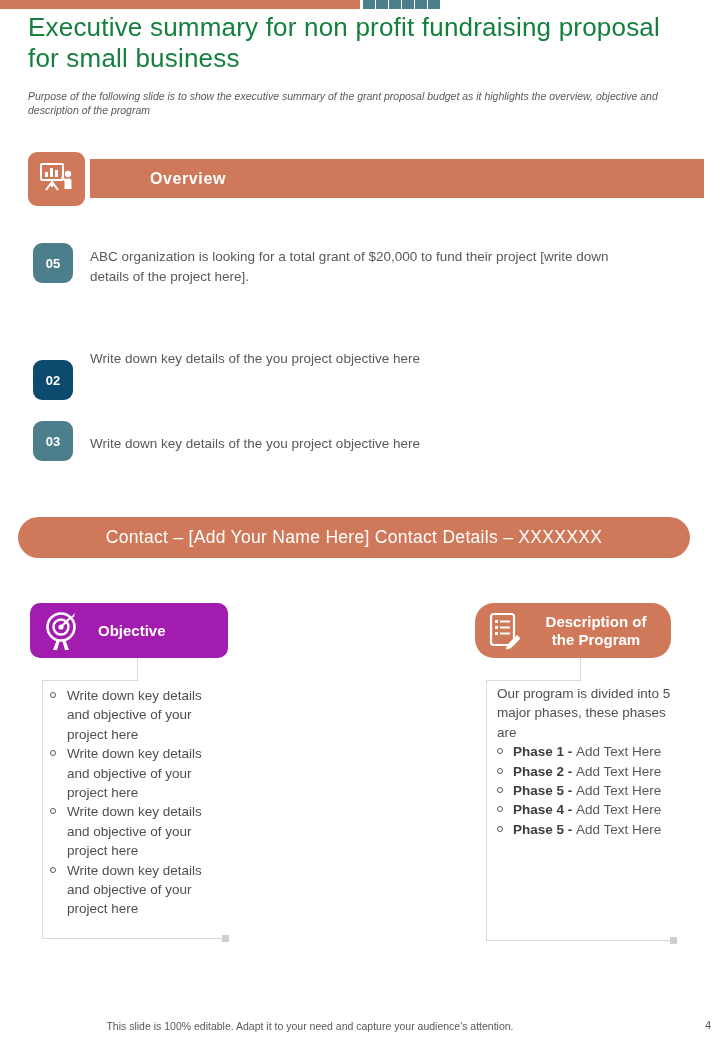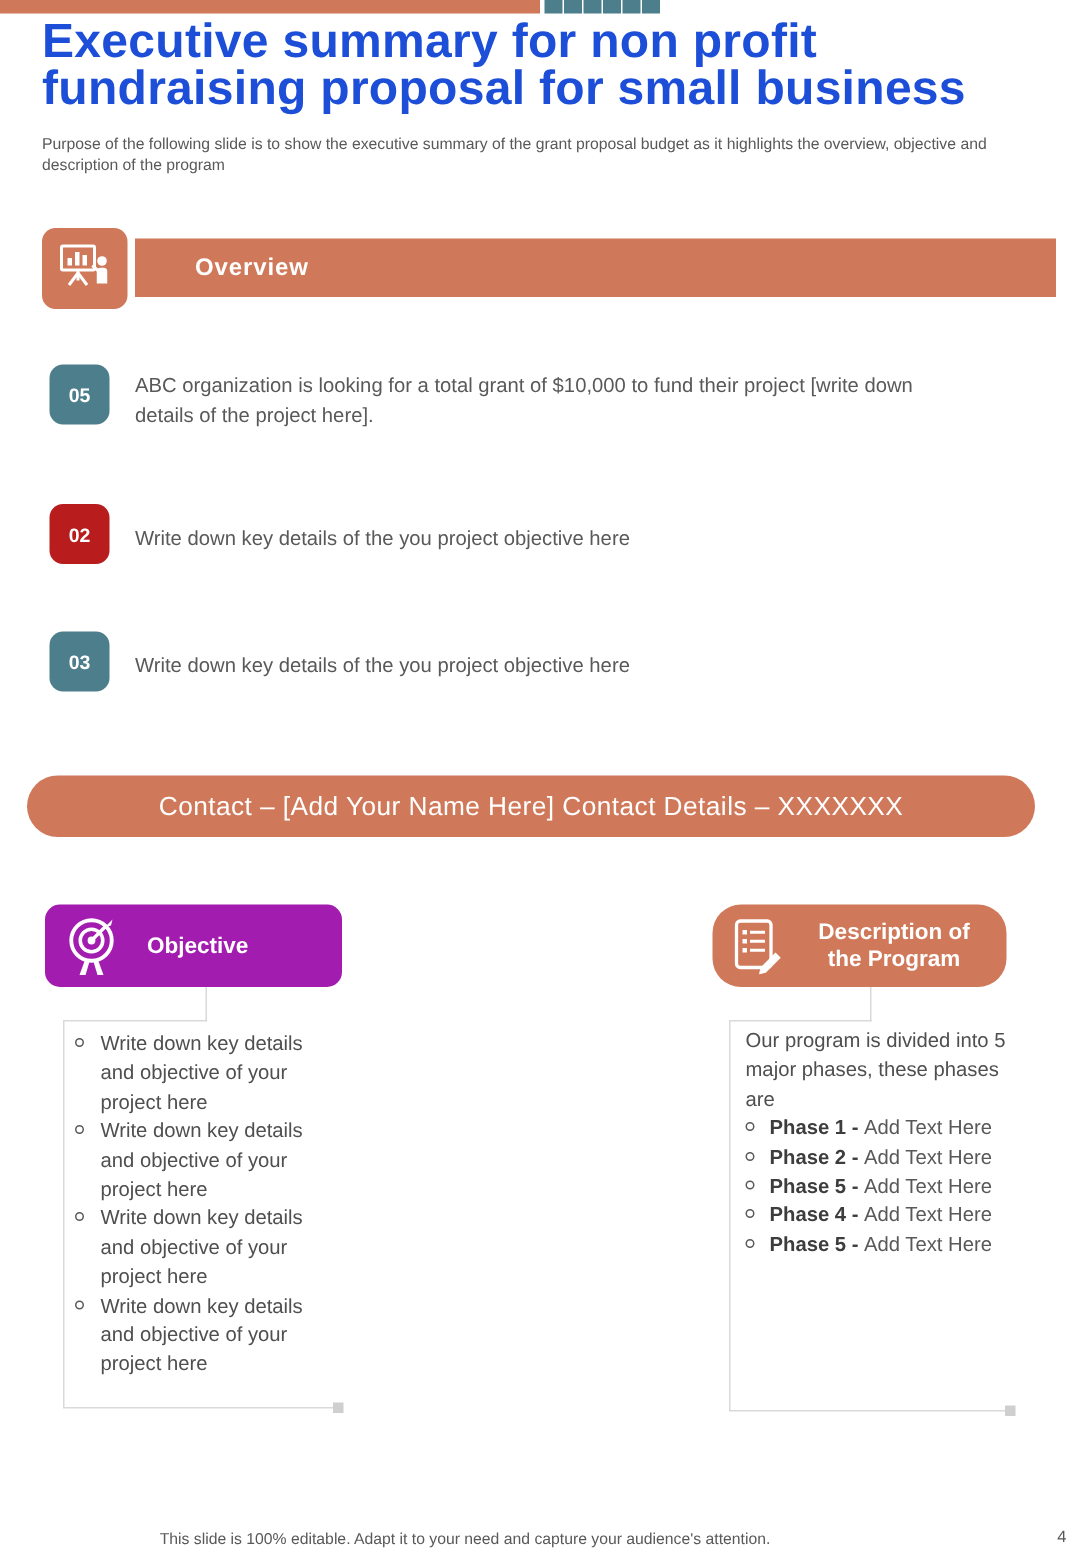--- a/index.html
+++ b/index.html
@@ -13,53 +13,53 @@
     overflow: hidden;
   }
   
   .topbar-orange { position: absolute; left: 0; top: 0; width: 360px; height: 9px; background: #D0795A; }
   .topbar-squares { position: absolute; left: 363px; top: 0; display: flex; gap: 1px; }
   .topbar-squares .sq { width: 12px; height: 9px; background: #4D7E8B; }
 
   
   .title {
     position: absolute; left: 28px; top: 12px; width: 662px;
-    font-size: 32px; font-weight: bold; color: #1d4ed8; line-height: 31px;
+    font-size: 26px; font-weight: normal; color: #15803d; line-height: 31px;
     letter-spacing: 0.2px;
   }
   .subtitle {
     position: absolute; left: 28px; top: 90px; width: 656px;
-    font-size: 10.5px; color: #595959; line-height: 13.5px;
+    font-size: 10.5px; color: #595959; line-height: 13.5px; font-style: italic;
   }
 
   
   .ov-icon-card {
     position: absolute; left: 28px; top: 152px; width: 57px; height: 54px;
     background: #D0795A; border-radius: 9px;
     display: flex; align-items: center; justify-content: center;
     z-index: 2;
   }
   .ov-banner {
     position: absolute; left: 90px; top: 159px; width: 614px; height: 39px;
     background: #D0795A;
     display: flex; align-items: center;
     z-index: 1;
   }
   .ov-banner .ov-label {
-    margin-left: 40px; color: #ffffff; font-weight: bold; font-size: 16px; letter-spacing: 0.6px;
+    margin-left: 60px; color: #ffffff; font-weight: bold; font-size: 16px; letter-spacing: 0.6px;
   }
 
   
   .num-box {
     position: absolute; left: 33px; width: 40px; height: 40px; border-radius: 9px;
     color: #ffffff; font-size: 13px; font-weight: bold;
     display: flex; align-items: center; justify-content: center;
   }
   .num-box.teal { background: #4D7E8B; }
-  .num-box.orange { background: #b91c1c; }
+  .num-box.orange { background: #0c4a6e; margin-top: 24px; }
   .num-text {
     position: absolute; left: 90px; width: 556px;
     font-size: 13.5px; color: #595959; line-height: 20px;
   }
 
   
   .contact-banner {
     position: absolute; left: 18px; top: 517px; width: 672px; height: 41px;
     background: #D0795A; border-radius: 21px;
     display: flex; align-items: center; justify-content: center;
@@ -147,21 +147,21 @@
       </svg>
     </span>
   </div>
   <div class="ov-banner">
     <span class="ov-label">Overview</span>
   </div>
 
   <div class="num-box teal" style="top:243px">
     <span>05</span>
   </div>
-  <div class="num-text" style="top:247px">ABC organization is looking for a total grant of $10,000 to fund their project [write down details of the project here].</div>
+  <div class="num-text" style="top:247px">ABC organization is looking for a total grant of $20,000 to fund their project [write down details of the project here].</div>
 
   <div class="num-box orange" style="top:336px">
     <span>02</span>
   </div>
   <div class="num-text" style="top:349px">Write down key details of the you project objective here</div>
 
   <div class="num-box teal" style="top:421px">
     <span>03</span>
   </div>
   <div class="num-text" style="top:434px">Write down key details of the you project objective here</div>

